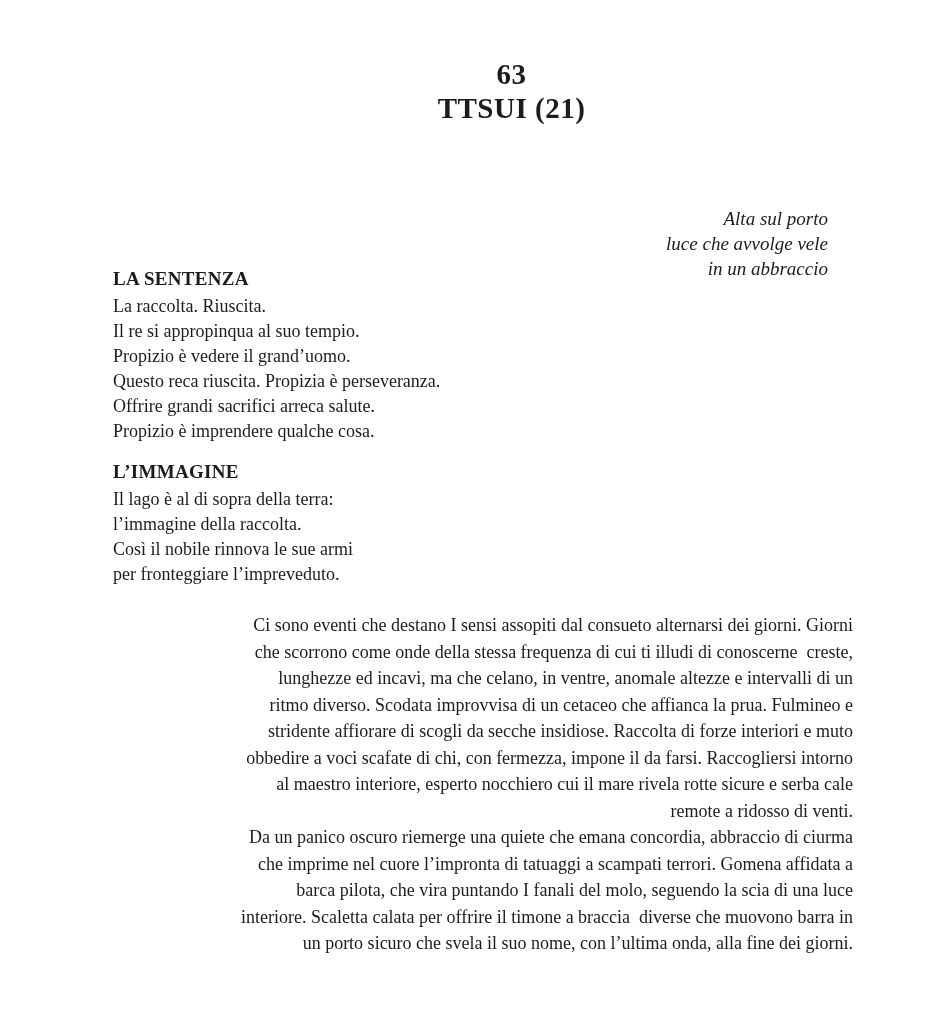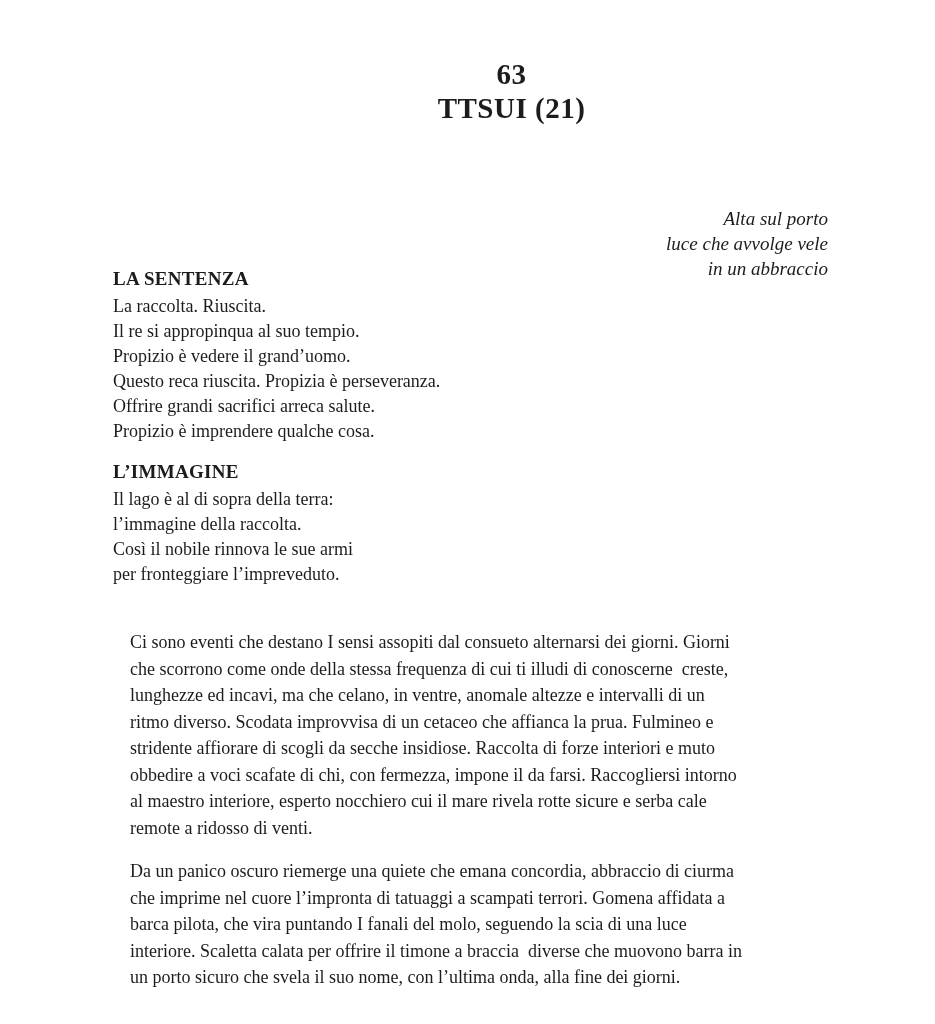--- a/index.html
+++ b/index.html
@@ -60,22 +60,23 @@
   }
   .commentary {
     position: absolute;
     top: 612px;
     left: 113px;
     width: 740px;
     font-size: 18px;
     line-height: 26.5px;
   }
   .commentary p {
-    margin: 17px;
+    margin: 0;
     white-space: pre;
+    text-align: right;
   }
 </style>
 </head>
 <body>
 
 <div class="page">
 
   <div class="heading-block">
     <div>63</div>
     <div>TTSUI (21)</div>

